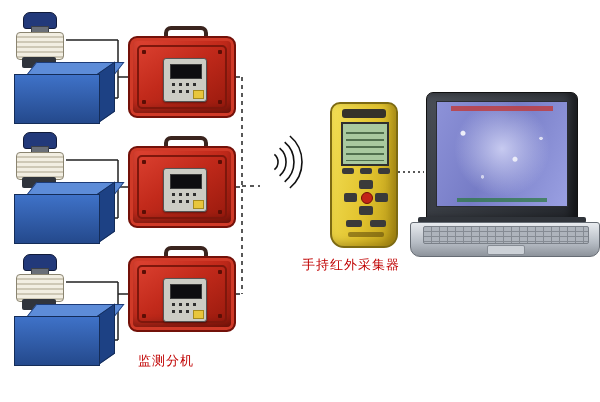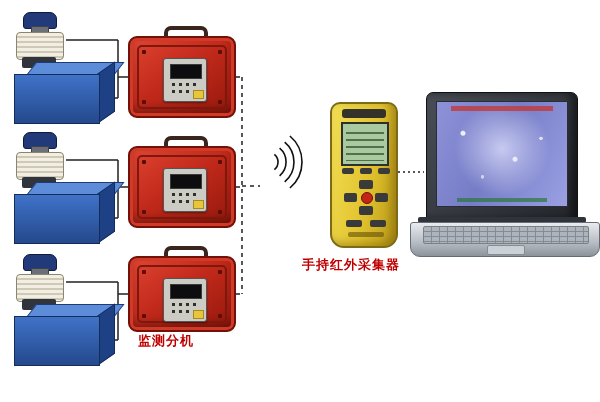--- a/index.html
+++ b/index.html
@@ -80,21 +80,21 @@
   .lt-base{position:absolute;left:0;top:130px;width:188px;height:33px;border:1px solid #666c74;
            border-radius:3px 3px 10px 10px;
            background:linear-gradient(180deg,#e8ebef,#b6bcc4 60%,#8d939b);}
   .lt-kb{position:absolute;left:12px;top:3px;width:164px;height:16px;border:1px solid #7a8088;border-radius:2px;
          background-color:#aeb4bc;
          background-image:repeating-linear-gradient(90deg,transparent 0 7px,#858b93 7px 8px),
                           repeating-linear-gradient(180deg,transparent 0 4px,#858b93 4px 5px);}
   .lt-pad{position:absolute;left:76px;top:22px;width:36px;height:8px;background:#ccd1d7;border:1px solid #868c94;border-radius:2px;}
 
   
-  .label{position:absolute;color:#c00000;font-weight:bold;font-size:13px;letter-spacing:1px;z-index:3;}
+  .label{position:absolute;color:#c00000;font-weight:normal;font-size:13px;letter-spacing:1px;z-index:3;}
 </style>
 </head>
 <body>
 
 <div class="canvas">
 
   <svg class="connectors" width="600" height="402" viewBox="0 0 600 402">
     <g stroke="#222" stroke-width="1.5" fill="none">
       <path d="M66,40 H118 M104,98 H118 M118,40 V98 M118,77 H128"></path>
     </g>
@@ -223,16 +223,16 @@
         <div class="lt-screen-footer"></div>
       </div>
     </div>
     <div class="lt-hinge"></div>
     <div class="lt-base">
       <div class="lt-kb"></div>
       <div class="lt-pad"></div>
     </div>
   </div>
 
-  <div class="label" style="left:138px;top:332px">监测分机</div>
+  <div class="label" style="left:138px;top:352px">监测分机</div>
   <div class="label" style="left:302px;top:256px">手持红外采集器</div>
 
 </div>
 
 </body></html>

